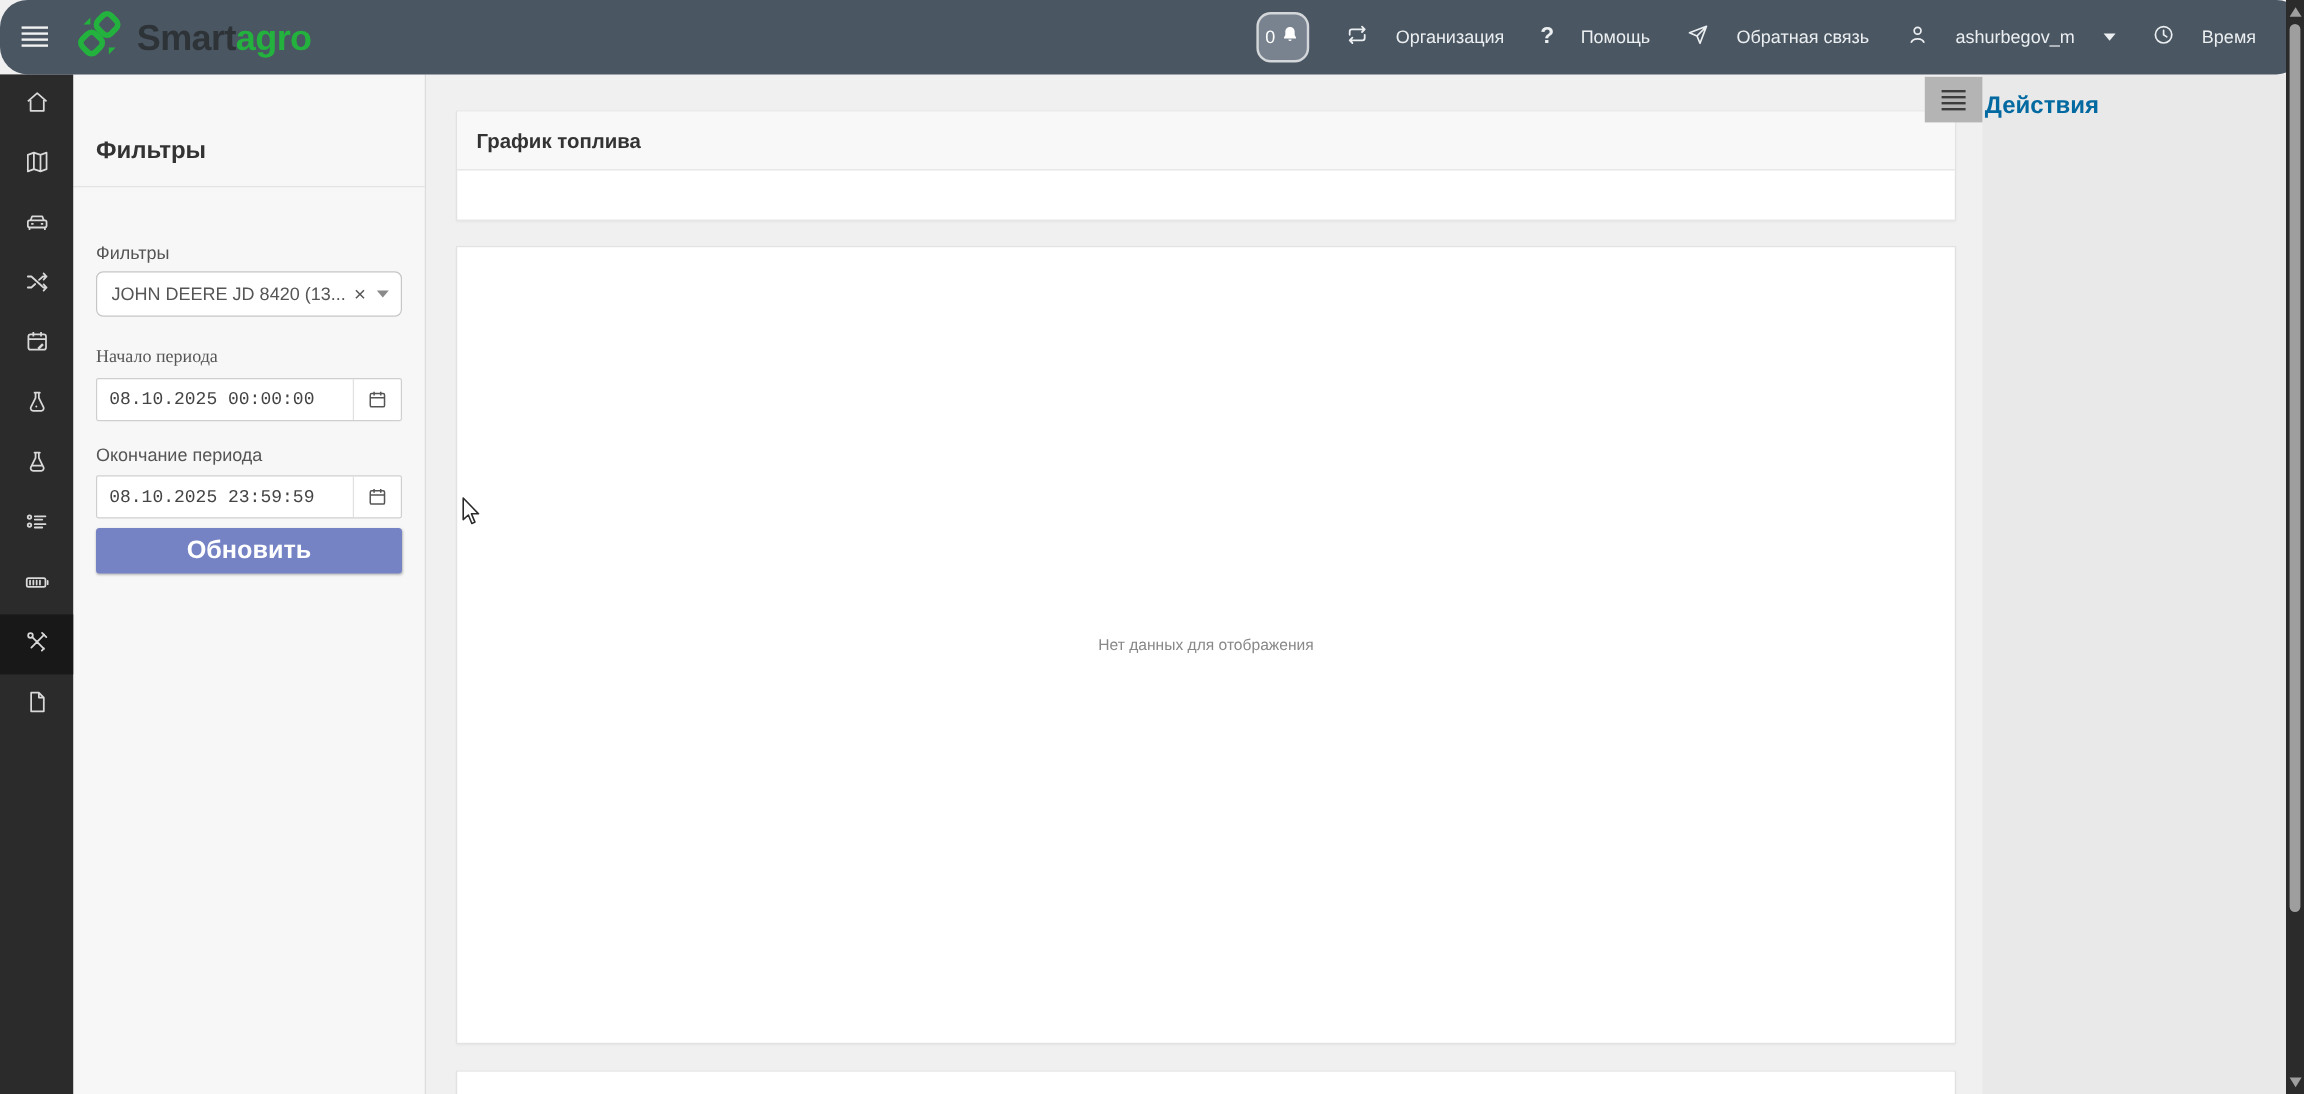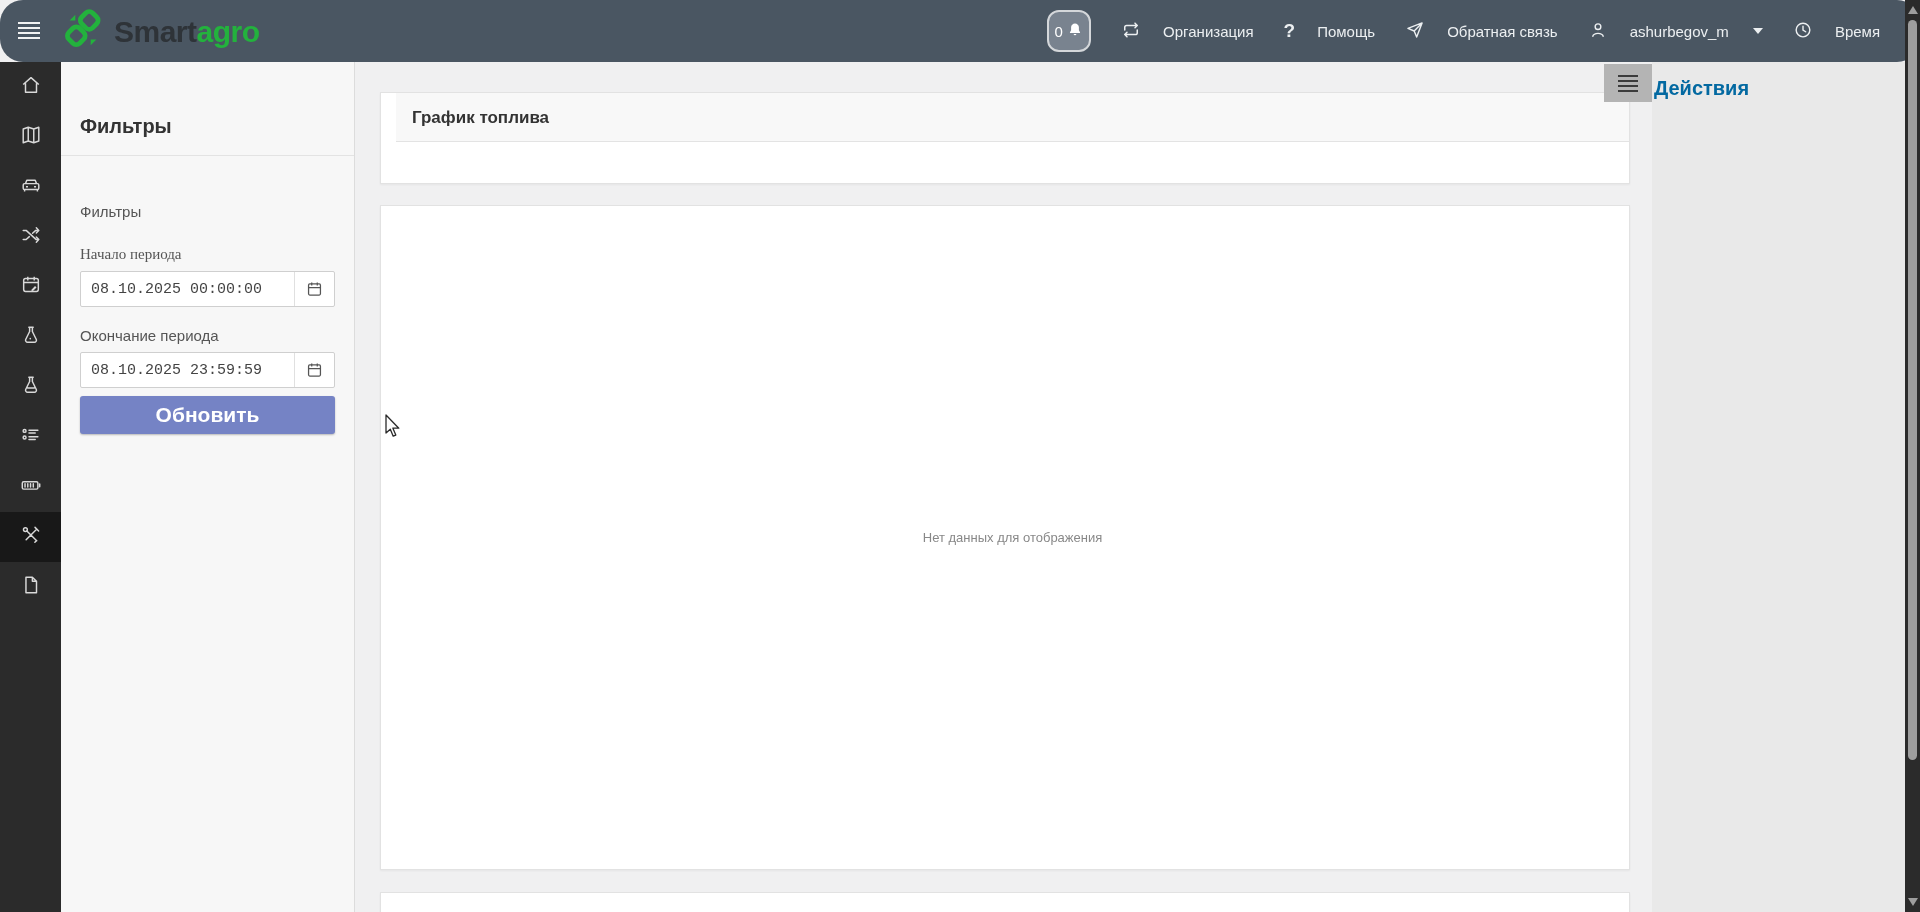--- a/index.html
+++ b/index.html
@@ -35,21 +35,21 @@
   .f-select { height:38px; background:#fff; border:1px solid #c6c6c6; border-radius:6px; display:flex; align-items:center; padding:0 10px 0 12px; cursor:pointer; }
   .f-select-text { flex:1; font-size:15px; color:#555; white-space:nowrap; overflow:hidden; }
   .f-clear { font-size:17px; color:#555; margin:0 9px 0 4px; cursor:pointer; line-height:1; }
   .f-caret { width:0; height:0; border-left:5px solid transparent; border-right:5px solid transparent; border-top:6px solid #8a8a8a; }
   .f-input { height:36px; background:#fff; border:1px solid #cfcfcf; border-radius:2px; display:flex; align-items:stretch;font-family:Liberation Mono, monospace; }
   .f-input input { flex:1; border:none; outline:none; background:transparent; font-family:inherit; font-size:15px; color:#444; padding-left:10px; }
   .cal-btn { width:40px; border-left:1px solid #e0e0e0; display:flex; align-items:center; justify-content:center; cursor:pointer; }
   .f-button { margin-top:8px; width:100%; height:38px; background:#7583c5; border:none; border-radius:3px; color:#fff; font-family:inherit; font-size:21px; font-weight:bold; cursor:pointer; box-shadow:0 1px 2px rgba(0,0,0,.25); }
 
   
-  .card { position:absolute; background:#fff; border:1px solid #e2e2e2; box-shadow:0 1px 2px rgba(0,0,0,.05);padding-left:15px; }
+  .card { position:absolute; background:#fff; border:1px solid #e2e2e2; box-shadow:0 1px 2px rgba(0,0,0,.05); }
   .card-top { left:380px; top:92px; width:1250px; height:92px; }
   .card-top-header { height:49px; line-height:49px; background:#f8f8f8; border-bottom:1px solid #e3e3e3; padding-left:16px; font-size:17px; font-weight:bold; color:#333; }
   .card-chart { left:380px; top:205px; width:1250px; height:665px; display:flex; align-items:center; justify-content:center; }
   .empty-msg { font-size:13px; color:#888; }
   .card-bottom { left:380px; top:892px; width:1250px; height:45px; }
 
   
   .actions { position:absolute; left:1652px; top:62px; width:253px; bottom:0; background:#e9e9e9; z-index:15; }
   .actions-title { padding:15px 0 0 2px; font-size:20px; font-weight:bold; color:#0369a1; }
   .actions-toggle { position:absolute; left:1604px; top:64px; width:48px; height:38px; background:#b4b4b4; display:flex; flex-direction:column; align-items:center; justify-content:center; gap:3px; cursor:pointer; z-index:16; }
@@ -202,20 +202,25 @@
       <span><svg width="22" height="22" viewBox="0 0 24 24" fill="none" stroke-width="1.6" stroke-linejoin="round">
             <path d="M6.5 3.5h7L18 8v12.5H6.5z M13.5 3.5V8H18"></path>
           </svg></span>
     </div>
   </div>
 
   <div class="filters">
     <div class="filters-title">Фильтры</div>
     <div class="filters-body">
       <div class="f-label lbl1">Фильтры</div>
+      <div class="f-select">
+        <span class="f-select-text">JOHN DEERE JD 8420 (13...</span>
+        <span class="f-clear">×</span>
+        <span class="f-caret"></span>
+      </div>
 
       <div class="f-label lbl2">Начало периода</div>
       <div class="f-input">
         <input type="text" value="08.10.2025 00:00:00" style="">
         <span class="cal-btn">
           <svg width="19" height="19" viewBox="0 0 24 24" fill="none" stroke="#555" stroke-width="1.6" stroke-linejoin="round">
               <rect x="4.5" y="5" width="15" height="14" rx="1.5"></rect>
               <path d="M4.5 9.5h15 M8.5 3.2V7 M15.5 3.2V7"></path>
             </svg>
         </span>

